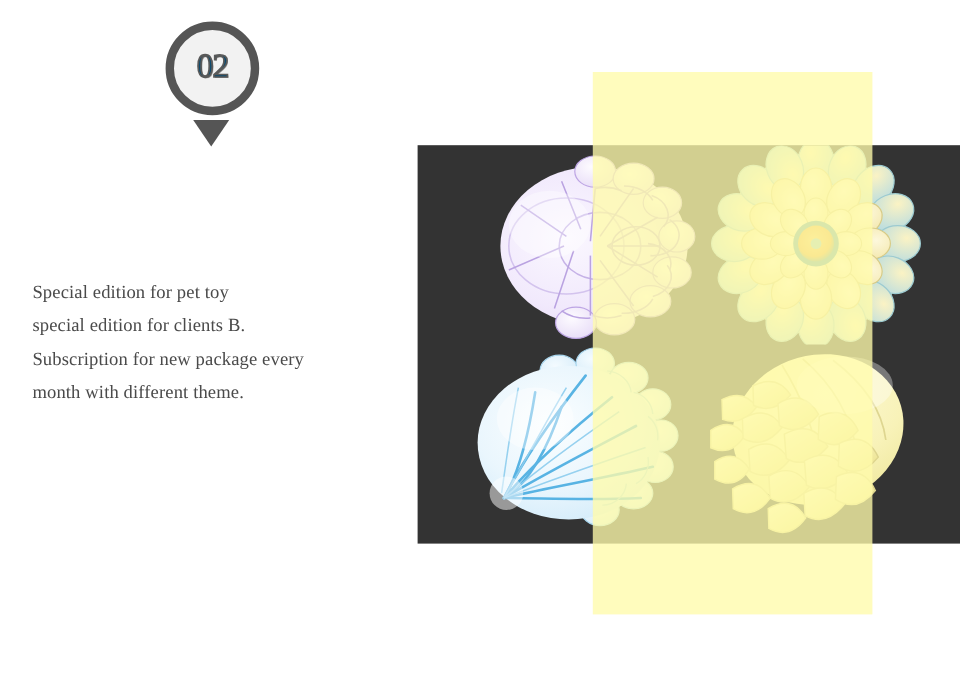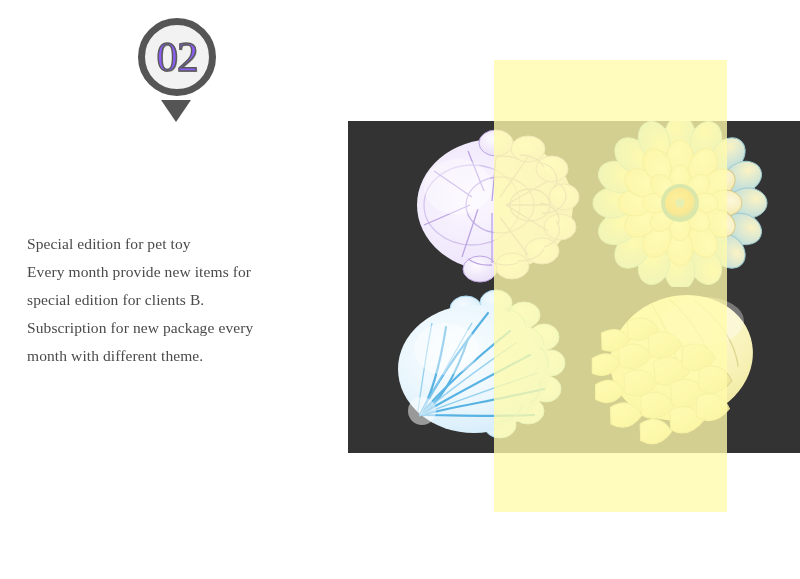--- a/index.html
+++ b/index.html
@@ -38,24 +38,24 @@
     border: 7px solid #555555;
     border-radius: 50%;
     background: #f2f2f2;
     box-sizing: content-box;
     display: flex;
     align-items: center;
     justify-content: center;
   }
   .badge-num {
     font-family: "Liberation Serif", serif;
-    font-size: 43px;
+    font-size: 28px;
     line-height: 1;
     letter-spacing: -1px;
-    color: #8b5cf6;
+    color: #0c4a6e;
     -webkit-text-stroke: 1.4px #5a5a5a;
     text-shadow: 1px 1px 0 rgba(90,90,90,0.55);
     padding-bottom: 2px;
     user-select: none;
   }
   .badge-pointer {
     position: absolute;
     left: 25px;
     top: 84px;
     width: 0;
@@ -125,21 +125,20 @@
 
   <div class="badge-wrap">
     <div class="badge-circle">
       <span class="badge-num">02</span>
     </div>
     <div class="badge-pointer"></div>
   </div>
 
   <div class="copy">
     <span class="copy-line">Special edition for pet toy</span>
-    <span class="copy-line">Every month provide new items for</span>
     <span class="copy-line">special edition for clients B.</span>
     <span class="copy-line">Subscription for new package every</span>
     <span class="copy-line">month with different theme.</span>
   </div>
 
   <div class="photo-panel">
     <div class="flower-grid">
 
       <div class="flower-cell cell-tl">
         <svg viewBox="0 0 190 166" xmlns="http://www.w3.org/2000/svg">

